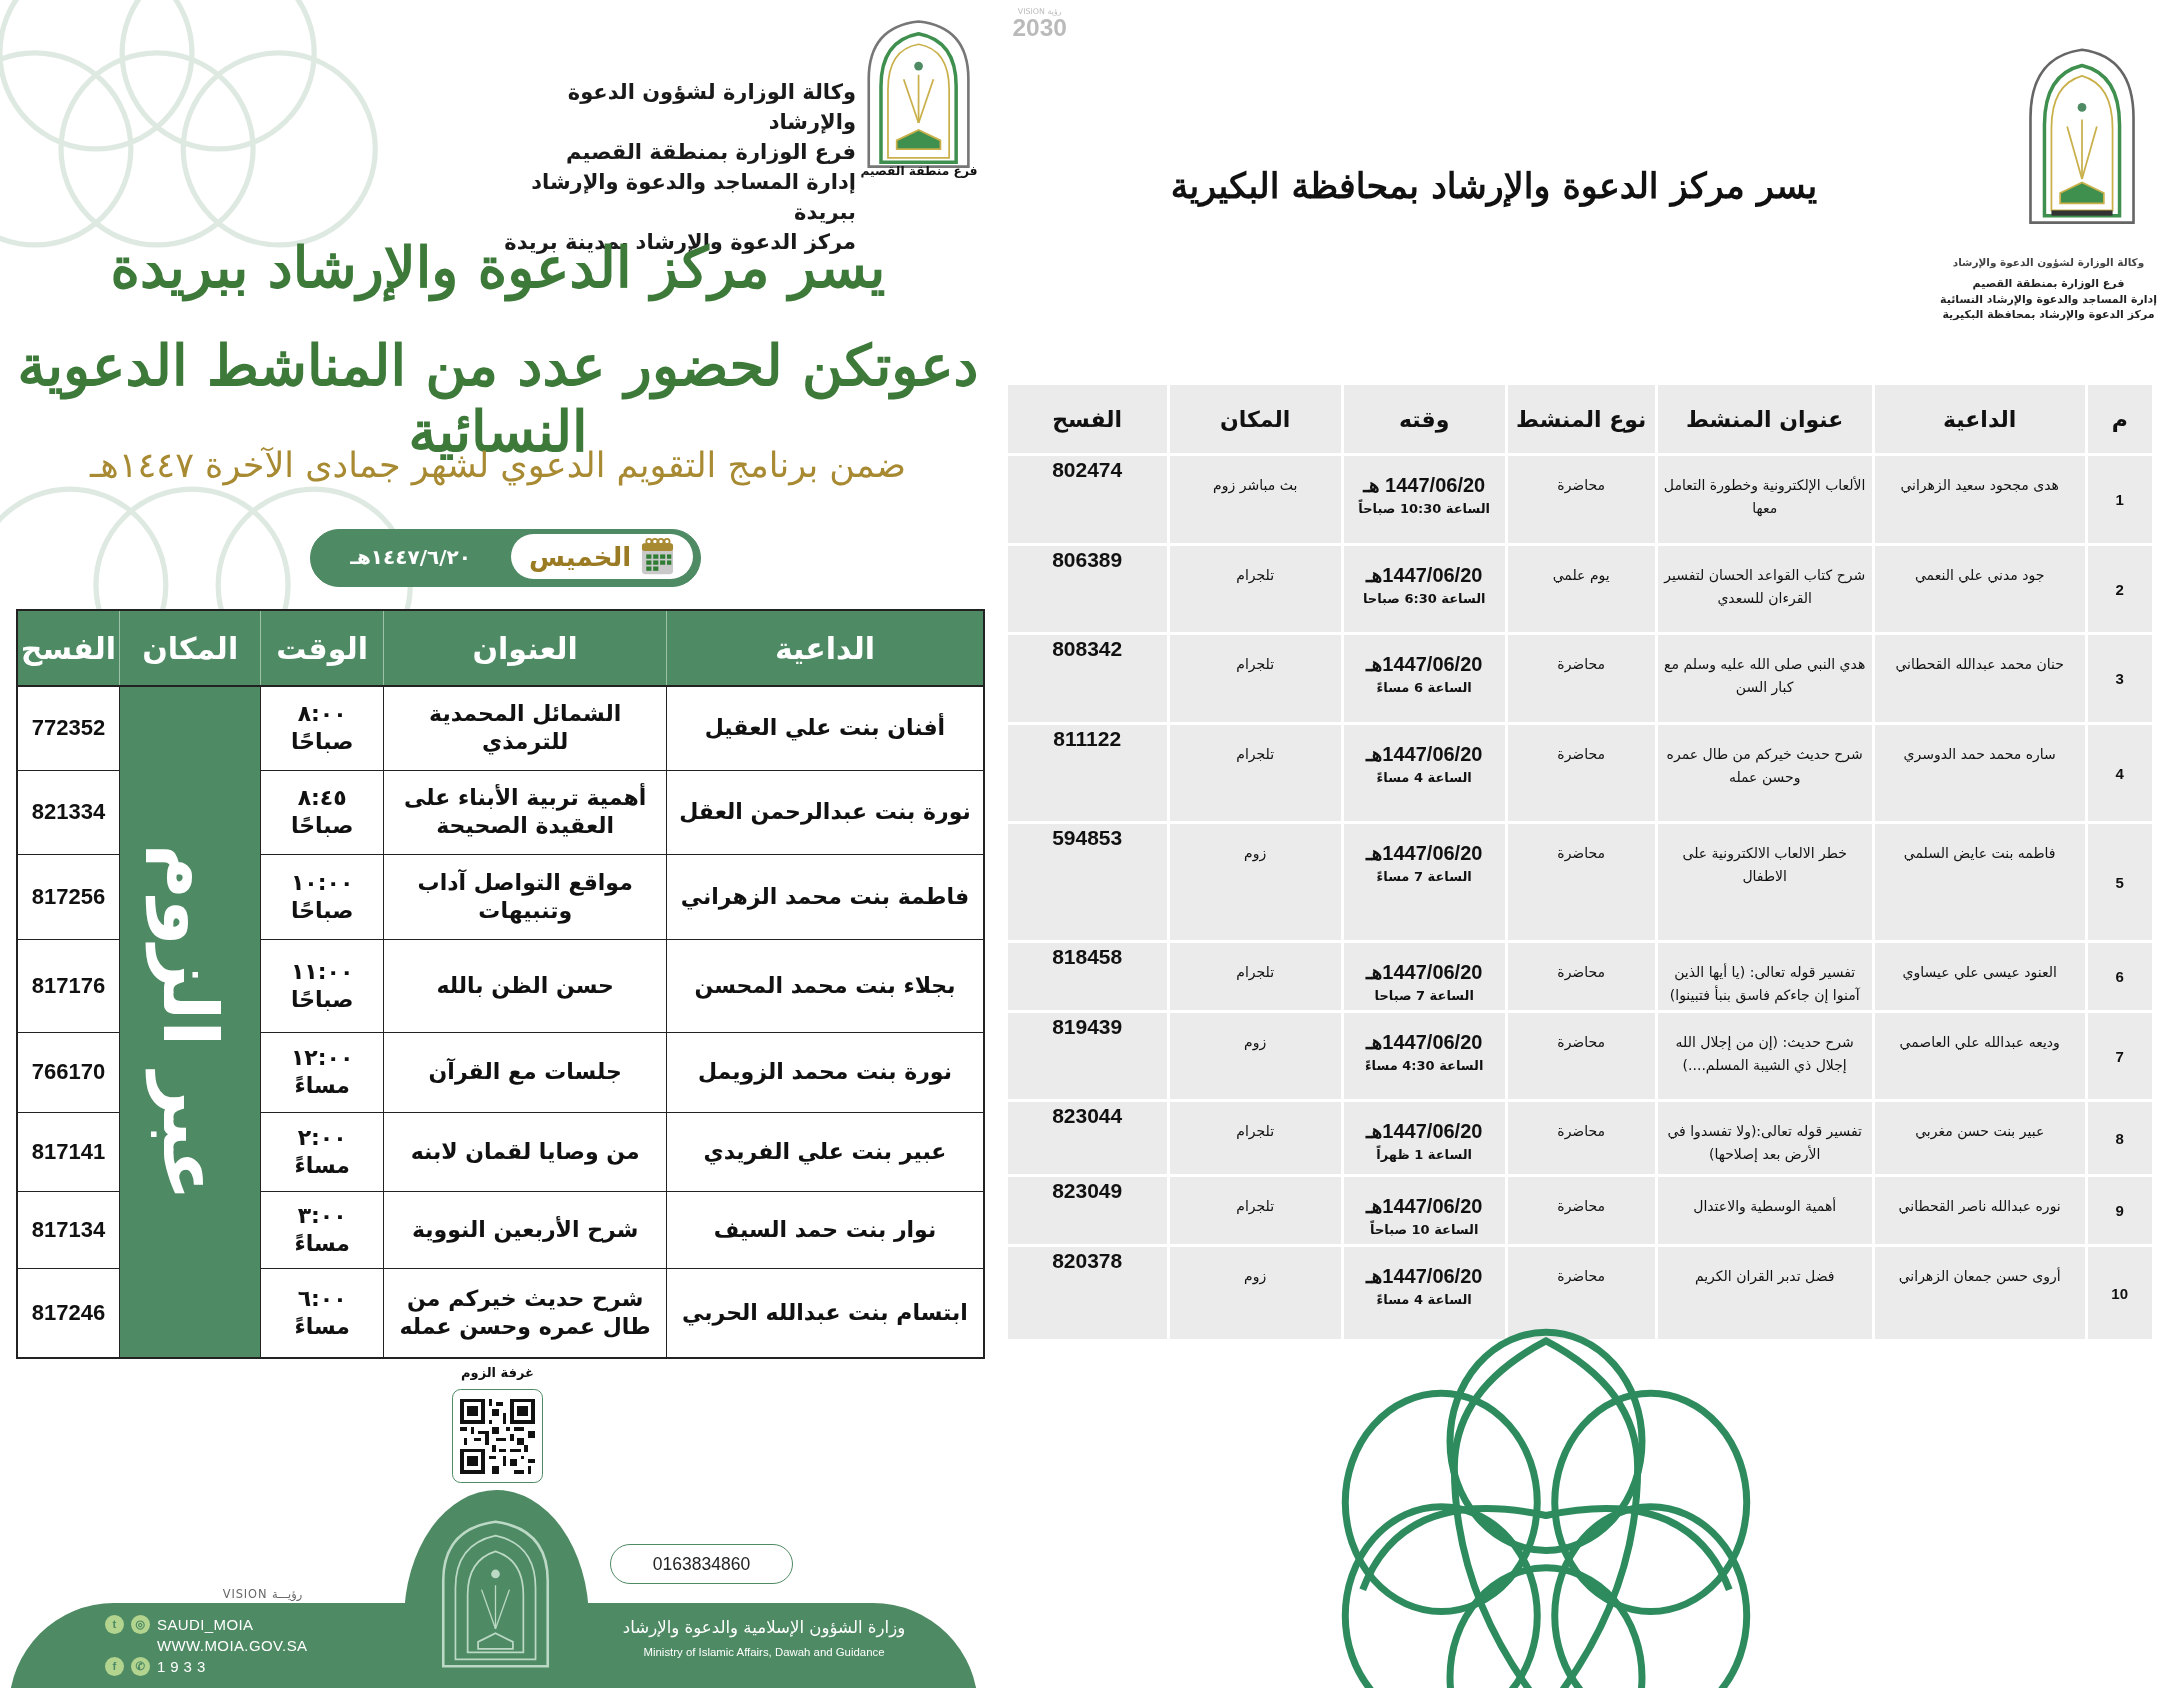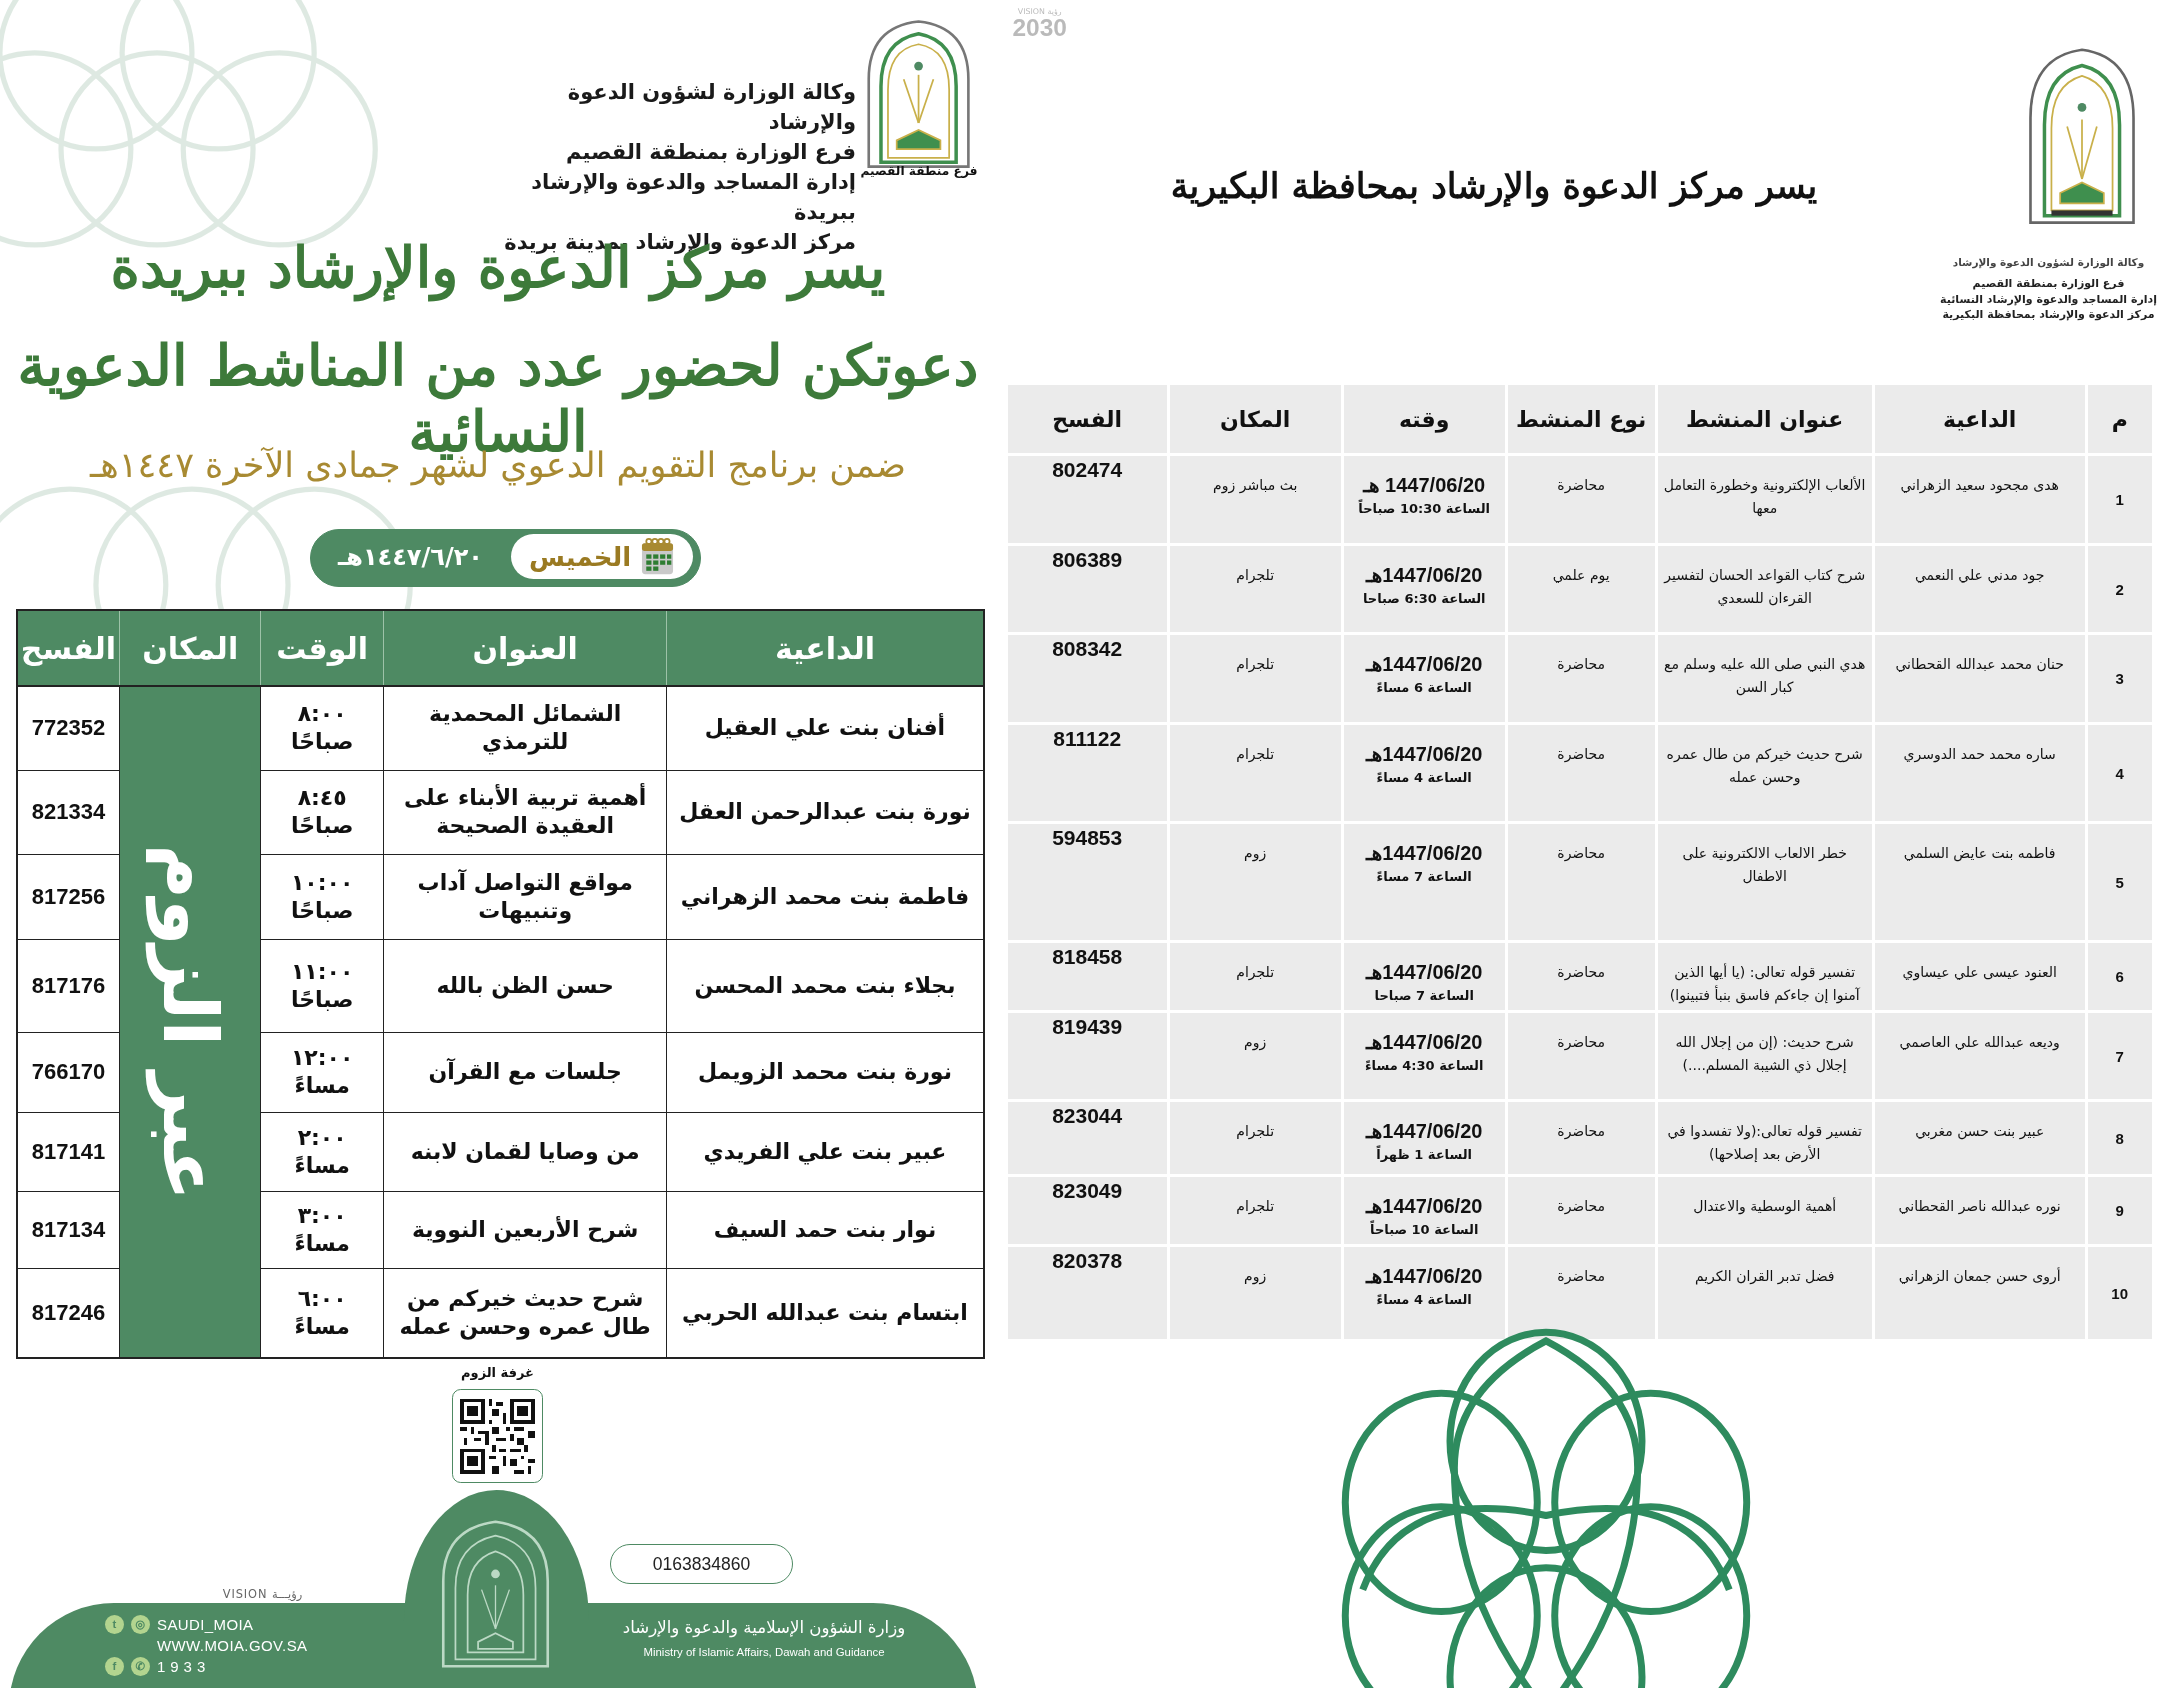--- a/index.html
+++ b/index.html
@@ -13,21 +13,21 @@
   #left-org-lines{position:absolute;left:489px;top:77px;width:367px;text-align:right;font-weight:bold;font-size:21px;line-height:30px;color:#1a1a1a}
   #left-logo{position:absolute;left:860px;top:17.5px;width:118px;height:153px}
   #left-logo-caption{position:absolute;left:860px;top:164px;width:118px;text-align:center;font-size:12.2px;font-weight:bold}
   #left-headline-1,#left-headline-2{position:absolute;left:0;width:996px;text-align:center;font-family:"DejaVu Serif",serif;color:#3d7a3a;font-weight:bold}
   #left-headline-1{top:234px;font-size:56px}
   #left-headline-2{top:332px;font-size:56px}
   #left-sub{position:absolute;left:0;width:996px;top:445px;text-align:center;font-family:"DejaVu Serif",serif;color:#a88a32;font-size:35px}
   #date-pill{position:absolute;left:310px;top:529px;width:391px;height:58px;border-radius:29px;background:#4e8a63;border:1.7px solid #4e8a63}
   #date-pill .day{position:absolute;right:7px;top:4.4px;width:182px;height:45px;border-radius:23px;background:#fff;display:flex;align-items:center;justify-content:center;gap:8.7px;direction:rtl}
   #date-pill .day span{color:#9a7a22;font-weight:bold;font-size:26px}
-  #date-pill .date{position:absolute;left:0;top:0;width:199px;height:54px;display:flex;align-items:center;justify-content:center;color:#fff;font-weight:bold;font-size:24px}
+  #date-pill .date{position:absolute;left:0;top:0;width:199px;height:54px;display:flex;align-items:center;justify-content:center;color:#fff;font-weight:bold;font-size:20px}
 
   #ltable{position:absolute;left:15.7px;top:609px;width:967px;border-collapse:collapse;direction:rtl;table-layout:fixed}
   #ltable th{height:76px;background:#4e8a63;color:#fff;font-size:30px;font-weight:bold;border-left:0.9px solid #9dc2a8;border-bottom:2.6px solid #222}
   #ltable td{border:1.7px solid #222;text-align:center;font-size:22px;font-weight:bold;padding:3.5px 5.2px;line-height:28px}
   #ltable td.code{font-family:"Liberation Sans",sans-serif;font-size:22px}
   #ltable td.place{background:#4e8a63;color:#fff;border-top:none;border-bottom:none;font-size:75px;writing-mode:vertical-rl;text-orientation:mixed;letter-spacing:3.5px}
   #ltable{border:2.6px solid #222}
 
   #qr-label{position:absolute;left:454px;top:1365px;width:87px;text-align:center;font-size:13px;font-weight:bold}
   #qr-box{position:absolute;left:452px;top:1389px;width:91px;height:94px;border:1.7px solid #4e8a63;border-radius:8.7px;background:#fff;padding:7px}

